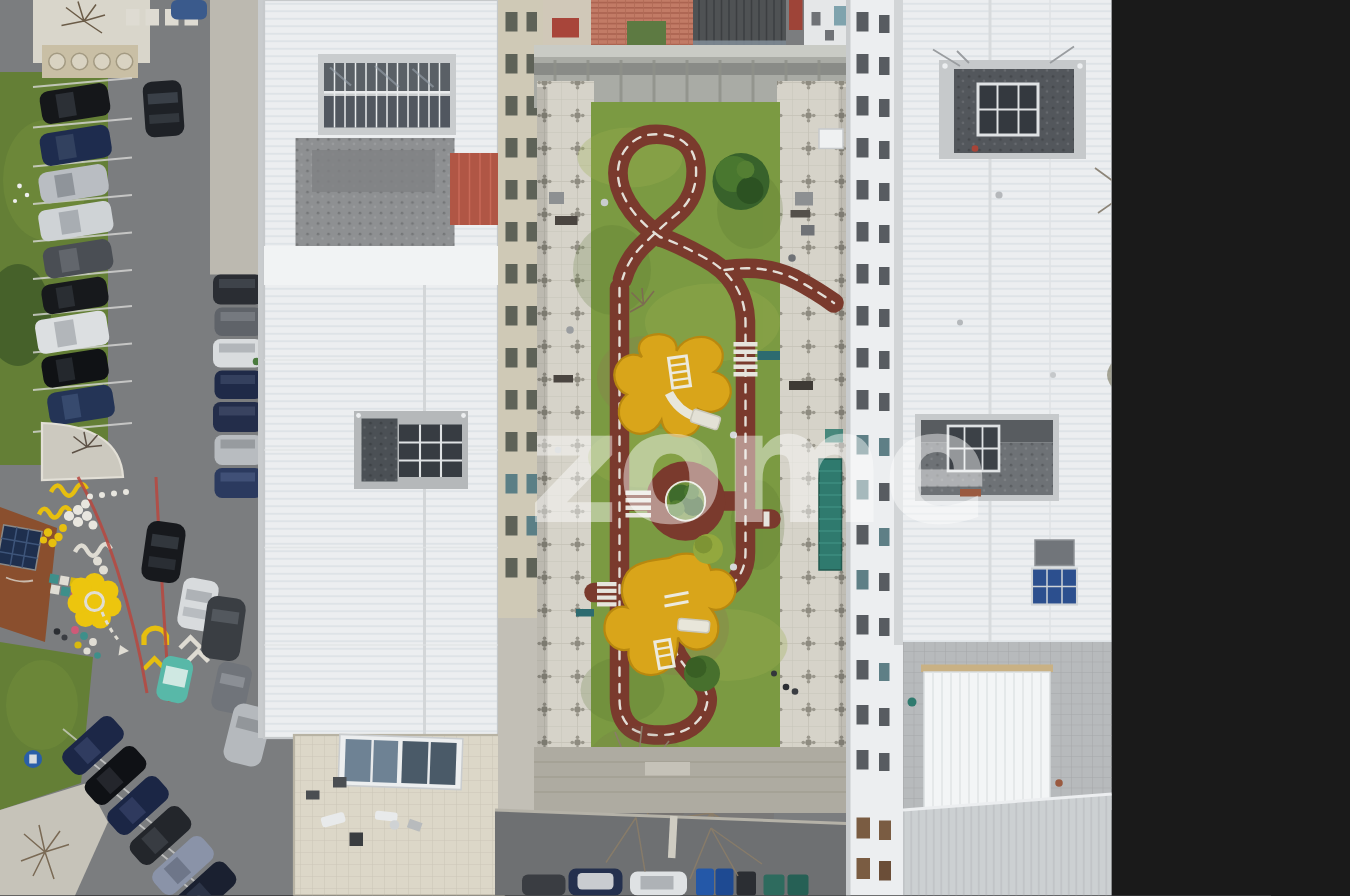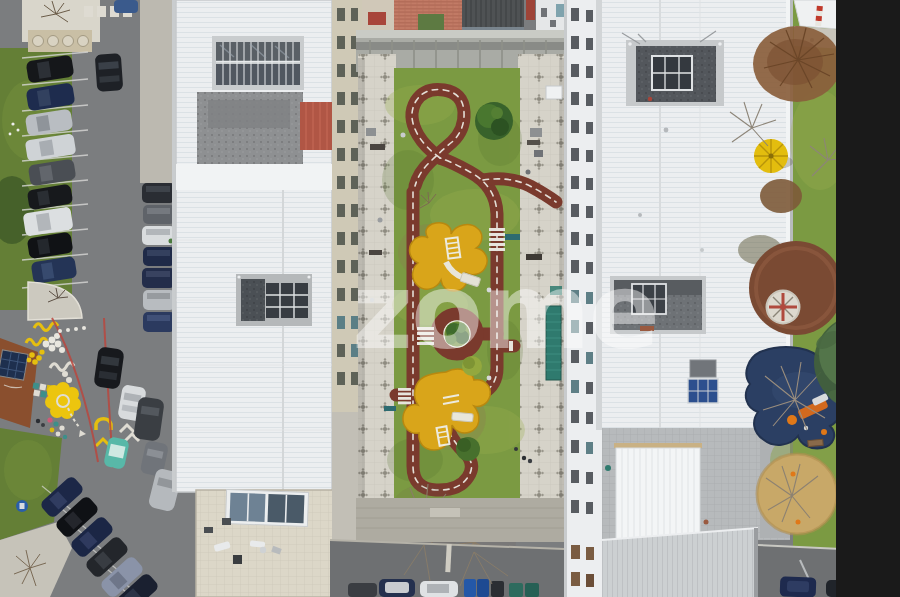--- a/index.html
+++ b/index.html
@@ -1,17 +1,17 @@
 <!DOCTYPE html>
 <html style="--asphalt: #7b7d7f; --asphalt-dark: #6e7072; --grass: #7b9a42; --grass-dark: #647f36; --roof-white: #eceef0; --roof-gray-tile: #b7babc; --track: #7a3a2d; --play-yellow: #d9a51a; --walkway: #d6d3c9; --terrace: #dcd7c8; --sand: #c8a868; --playground-blue: #2b3f63; --playground-brown: #7a4a33; --street-art-yellow: #e6bf0f; --umbrella-yellow: #e3bd0e; --terracotta: #c27b66; --rust-roof: #8a4f2e; --conifer: #42603c; --red-line: #b8473e; --watermark-color: #ffffff;"><head>
 <meta charset="utf-8">
 <title>Aerial courtyard photo recreation</title>
 <style>
   html,body{margin:0;padding:0;background:#1a1a1a;}
-  .stage{position:relative;width:836px;height:597px;overflow:hidden;
+  .stage{position:relative;width:741px;height:597px;overflow:hidden;
          font-family:"DejaVu Sans","Liberation Sans",sans-serif;}
   svg{position:absolute;left:0;top:0;display:block;}
   .watermark{font-family:"DejaVu Sans","Liberation Sans",sans-serif;
              font-weight:bold;letter-spacing:-2px;opacity:.45;}
 </style>
 </head>
 <body>
 
 <div class="stage">
 <svg width="900" height="597" viewBox="0 0 900 597">

